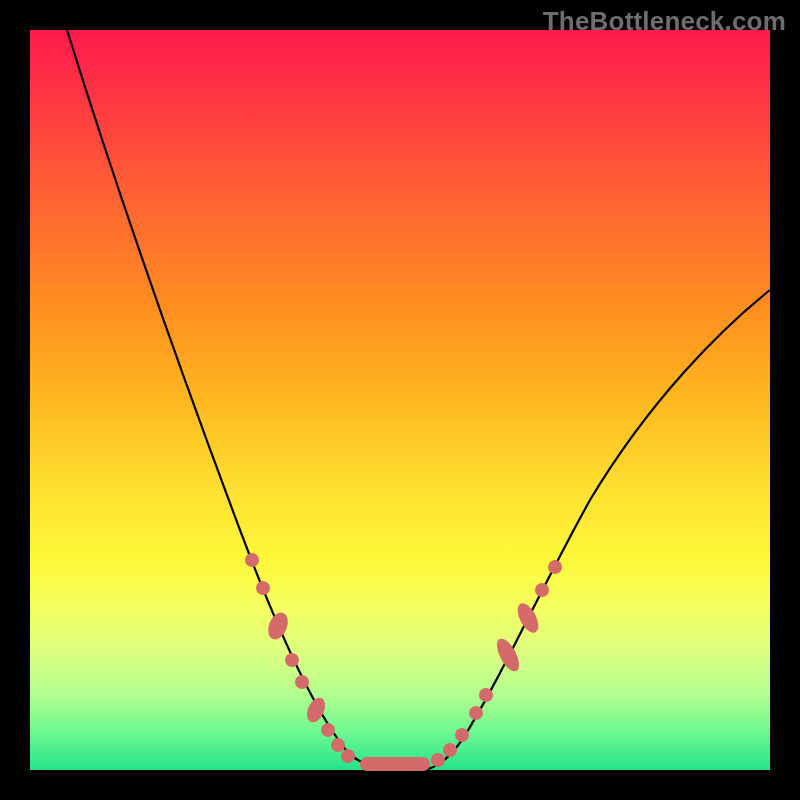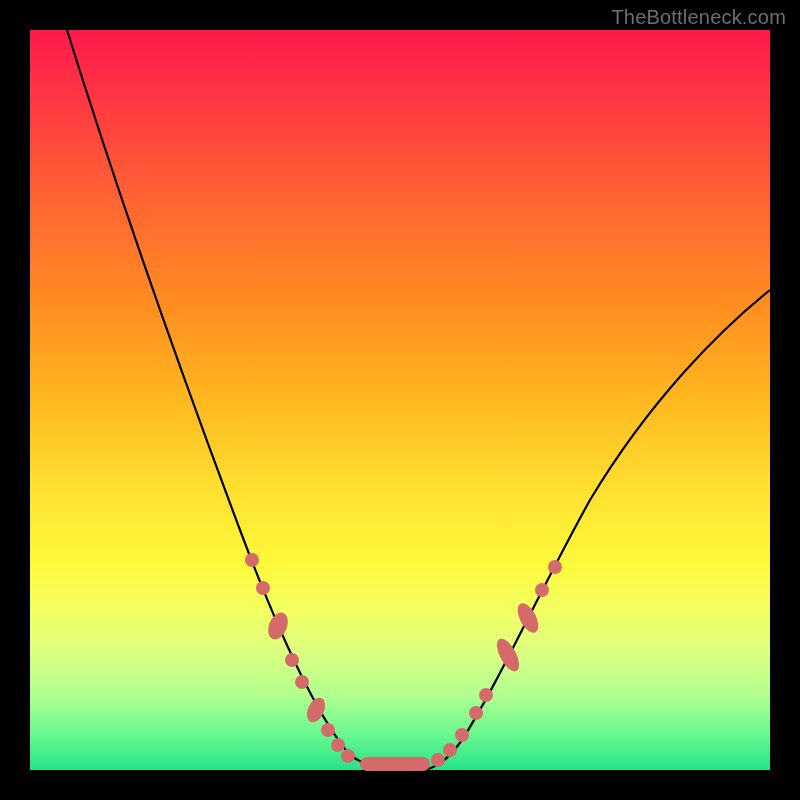--- a/index.html
+++ b/index.html
@@ -31,23 +31,23 @@
       #b0ff90 90%,
       #6cf890 95%,
       #25e38a 100%
     );
   }
   .watermark {
     position: absolute;
     top: 6px;
     right: 14px;
     color: #6e6e6e;
-    font-size: 20px;
+    font-size: 26px;
     letter-spacing: 0.2px;
-    font-weight: 400;
+    font-weight: 700;
     user-select: none;
   }
   svg.curve {
     position: absolute;
     left: 0;
     top: 0;
     width: 740px;
     height: 740px;
     overflow: visible;
   }

